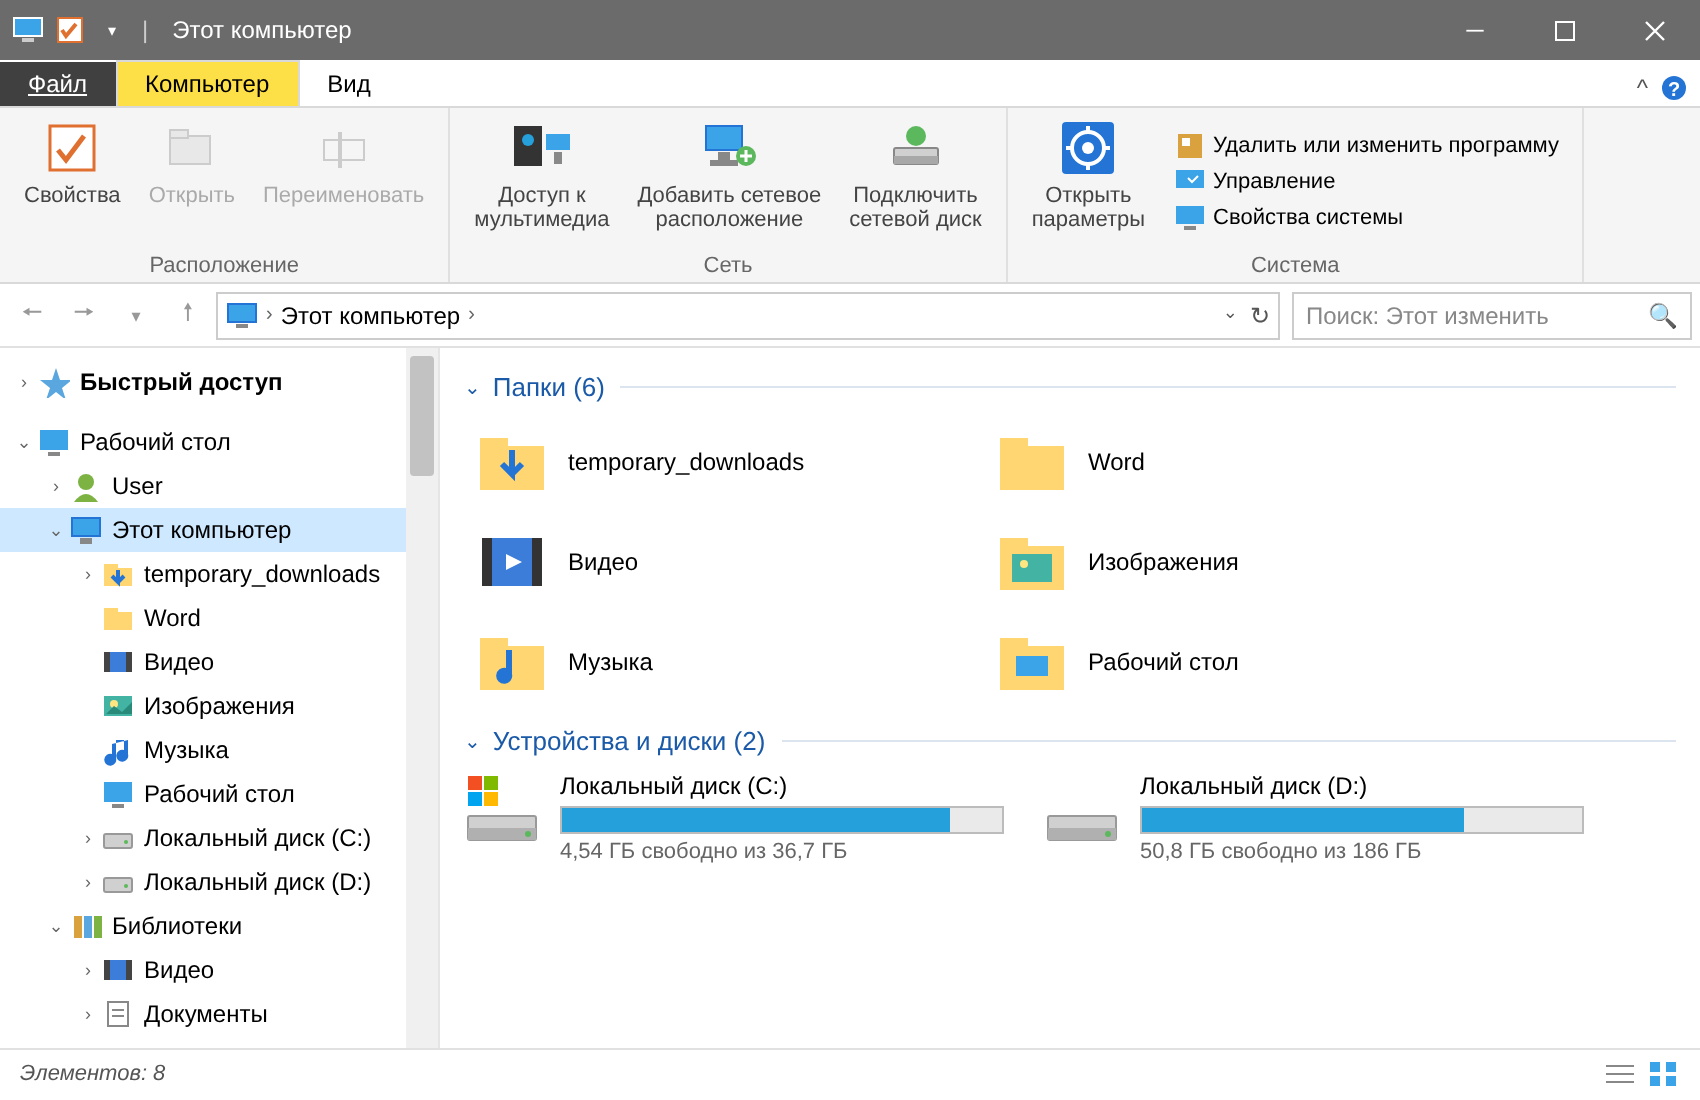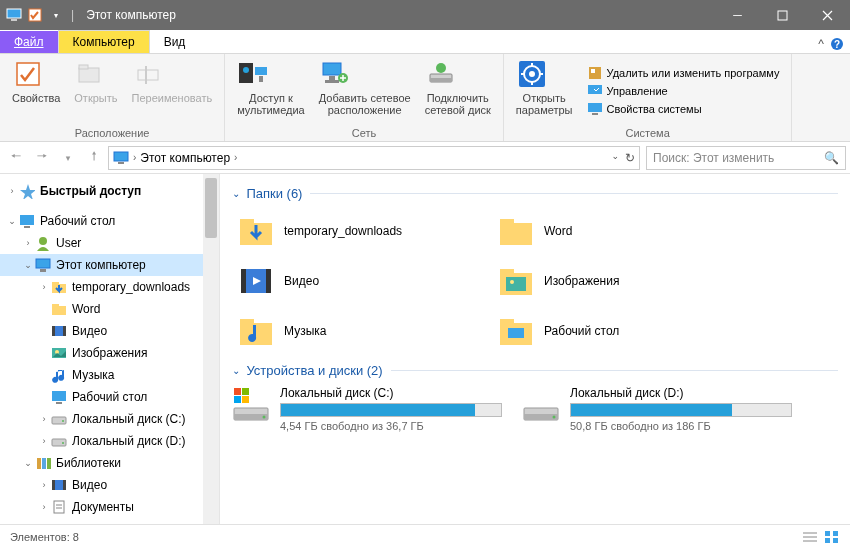--- a/index.html
+++ b/index.html
@@ -4,29 +4,29 @@
 <style>
 * { margin:0; padding:0; box-sizing:border-box; font-family:"Segoe UI",Tahoma,sans-serif; }
 body { width:850px; height:550px; background:#fff; overflow:hidden; font-size:12px; color:#000; }
 .titlebar { height:30px; background:#6b6b6b; display:flex; align-items:center; color:#fff; }
 .qat { display:flex; align-items:center; gap:3px; padding-left:5px; }
 .qat-icon { width:18px; height:18px; display:flex; align-items:center; justify-content:center; }
 .title-text { margin-left:12px; font-size:12px; }
 .win-controls { margin-left:auto; display:flex; }
 .win-btn { width:45px; height:30px; display:flex; align-items:center; justify-content:center; color:#fff; }
 .tabstrip { height:24px; background:#fff; border-bottom:1px solid #d9d9d9; display:flex; align-items:flex-end; }
-.file-tab { background:#8b5cf6; color:#fff; padding:4px 14px; font-size:12px;text-decoration:underline; }
+.file-tab { background:#404040; color:#fff; padding:4px 14px; font-size:12px;text-decoration:underline; }
 .tab { padding:4px 14px; font-size:12px; cursor:default; }
 .tab.active { background:#fde047; border:1px solid #d9d9d9; border-bottom:none; }
 .help { margin-left:auto; padding:2px 6px; display:flex; gap:6px; color:#2374d4; }
 .ribbon { height:88px; background:#f5f5f5; border-bottom:1px solid #d9d9d9; display:flex; }
 .rg { border-right:1px solid #e0e0e0; display:flex; flex-direction:column; padding:2px 6px 0 6px; }
 .rg-items { display:flex; flex:1; gap:2px; }
 .rg-label { text-align:center; font-size:11px; color:#666; padding:1px 0 2px 0; }
-.rbtn { display:flex; flex-direction:column; justify-content:flex-start; padding:2px 6px; min-width:50px; text-align:center; font-size:11px; color:#444; }
+.rbtn { display:flex; flex-direction:column; align-items:center; justify-content:flex-start; padding:2px 6px; min-width:50px; text-align:center; font-size:11px; color:#444; }
 .rbtn.disabled { color:#aaa; }
 .rbtn .ic { width:32px; height:32px; margin-bottom:2px; display:flex; align-items:center; justify-content:center; }
 .rlist { display:flex; flex-direction:column; justify-content:center; gap:2px; font-size:11px; padding:0 6px; }
 .rlist .row { display:flex; align-items:center; gap:4px; white-space:nowrap; }
 .rlist .smico { width:16px; height:16px; display:inline-flex; align-items:center; justify-content:center; }
 .navbar { height:32px; border-bottom:1px solid #e1e1e1; display:flex; align-items:center; padding:0 4px; gap:2px; }
 .nav-arrow { width:24px; height:24px; display:flex; align-items:center; justify-content:center; color:#999; border-radius:2px; }
 .addr { flex:1; border:1px solid #ccc; height:24px; display:flex; align-items:center; padding:0 4px; gap:4px; }
 .addr .crumb { display:flex; align-items:center; gap:4px; font-size:12px; }
 .addr .chev { color:#666; font-size:10px; }
@@ -49,21 +49,21 @@
 .fitem { width:260px; display:flex; align-items:center; gap:10px; padding:4px 6px; margin-bottom:6px; font-size:12px; }
 .fico { width:36px; height:36px; display:flex; align-items:center; justify-content:center; }
 .drives { display:flex; gap:20px; }
 .drive { display:flex; gap:10px; width:270px; }
 .dico { width:38px; height:38px; }
 .dinfo { flex:1; }
 .dname { font-size:12px; margin-bottom:3px; }
 .dbar { height:14px; border:1px solid #bcbcbc; background:#eaeaea; margin-bottom:3px; position:relative; }
 .dfill { height:100%; background:#26a0da; }
 .dtxt { font-size:11px; color:#666; }
-.status { height:24px; border-top:1px solid #e1e1e1; display:flex; align-items:center; padding:0 10px; font-size:11px; color:#555; }
+.status { height:24px; border-top:1px solid #e1e1e1; display:flex; align-items:center; padding:0 10px; font-size:11px; color:#555;font-style:italic; }
 .status .views { margin-left:auto; display:flex; gap:6px; color:#888; }
 svg { display:block; }
 </style>
 </head>
 <body>
 
 <div class="titlebar">
   <div class="qat">
     <span class="qat-icon">
         <svg width="16" height="14">

